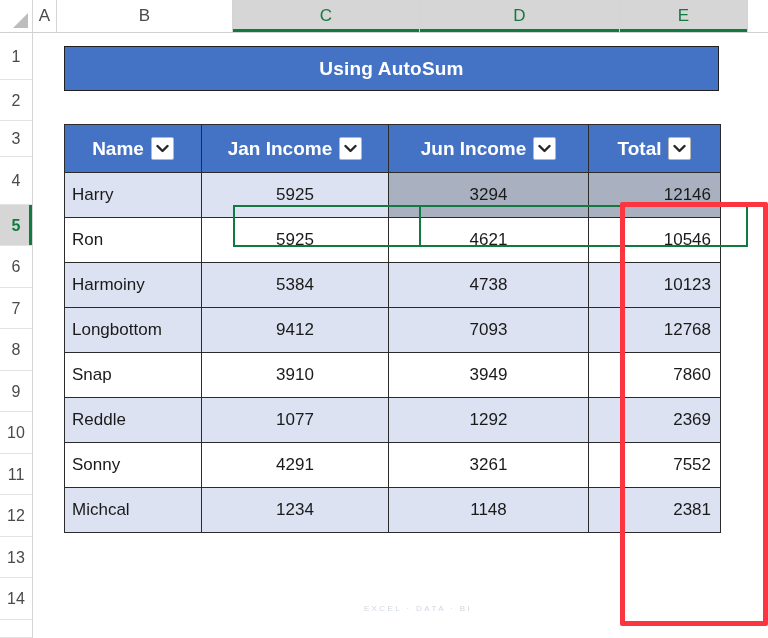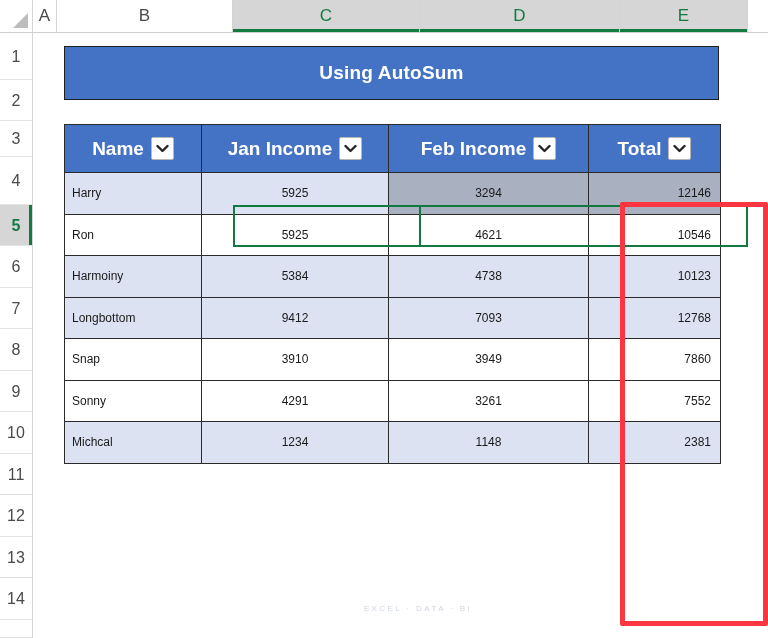--- a/index.html
+++ b/index.html
@@ -108,21 +108,21 @@
     left: 33px; top: 33px;
     width: 735px; height: 605px;
     background: #ffffff;
     overflow: hidden;
   }
 
   
   .title-banner {
     position: absolute;
     left: 64px; top: 46px;
-    width: 655px; height: 54px;
+    width: 655px; height: 45px;
     background: #4472c4;
     border: 1px solid #1f1f1f;
     box-sizing: border-box;
     display: flex;
     align-items: center;
     justify-content: center;
   }
   .title-text {
     color: #ffffff;
     font-size: 19px;
@@ -169,21 +169,21 @@
     border-radius: 2px;
     display: inline-flex;
     align-items: center;
     justify-content: center;
     flex: 0 0 auto;
   }
   .filter-btn svg { display: block; }
 
   .td-cell {
     height: 41.5px;
-    font-size: 12px;
+    font-size: 17px;
     color: #1a1a1a;
     vertical-align: middle;
     background: #ffffff;
     font-family: "Liberation Sans", sans-serif;
   }
   .td-name {
     text-align: left;
     padding-left: 7px !important;
   }
   .td-num {
@@ -284,21 +284,21 @@
             <span>Jan Income</span>
             <span class="filter-btn">
               <svg width="13" height="9" viewBox="0 0 13 9">
                   <path d="M1.5 2 L6.5 7 L11.5 2" fill="none" stroke="#262626" stroke-width="2.4" stroke-linecap="round" stroke-linejoin="round"></path>
                 </svg>
             </span>
           </div>
         </th>
         <th class="th-cell">
           <div class="th-inner">
-            <span>Feb Income</span>
+            <span>Jun Income</span>
             <span class="filter-btn">
               <svg width="13" height="9" viewBox="0 0 13 9">
                   <path d="M1.5 2 L6.5 7 L11.5 2" fill="none" stroke="#262626" stroke-width="2.4" stroke-linecap="round" stroke-linejoin="round"></path>
                 </svg>
             </span>
           </div>
         </th>
         <th class="th-cell">
           <div class="th-inner">
             <span>Total</span>
@@ -336,20 +336,26 @@
         <td class="td-cell td-num band">7093</td>
         <td class="td-cell td-total band">12768</td>
       </tr>
       <tr>
         <td class="td-cell td-name">Snap</td>
         <td class="td-cell td-num">3910</td>
         <td class="td-cell td-num">3949</td>
         <td class="td-cell td-total">7860</td>
       </tr>
       <tr>
+        <td class="td-cell td-name band">Reddle</td>
+        <td class="td-cell td-num band">1077</td>
+        <td class="td-cell td-num band">1292</td>
+        <td class="td-cell td-total band">2369</td>
+      </tr>
+      <tr>
         <td class="td-cell td-name">Sonny</td>
         <td class="td-cell td-num">4291</td>
         <td class="td-cell td-num">3261</td>
         <td class="td-cell td-total">7552</td>
       </tr>
       <tr>
         <td class="td-cell td-name band">Michcal</td>
         <td class="td-cell td-num band">1234</td>
         <td class="td-cell td-num band">1148</td>
         <td class="td-cell td-total band">2381</td>

